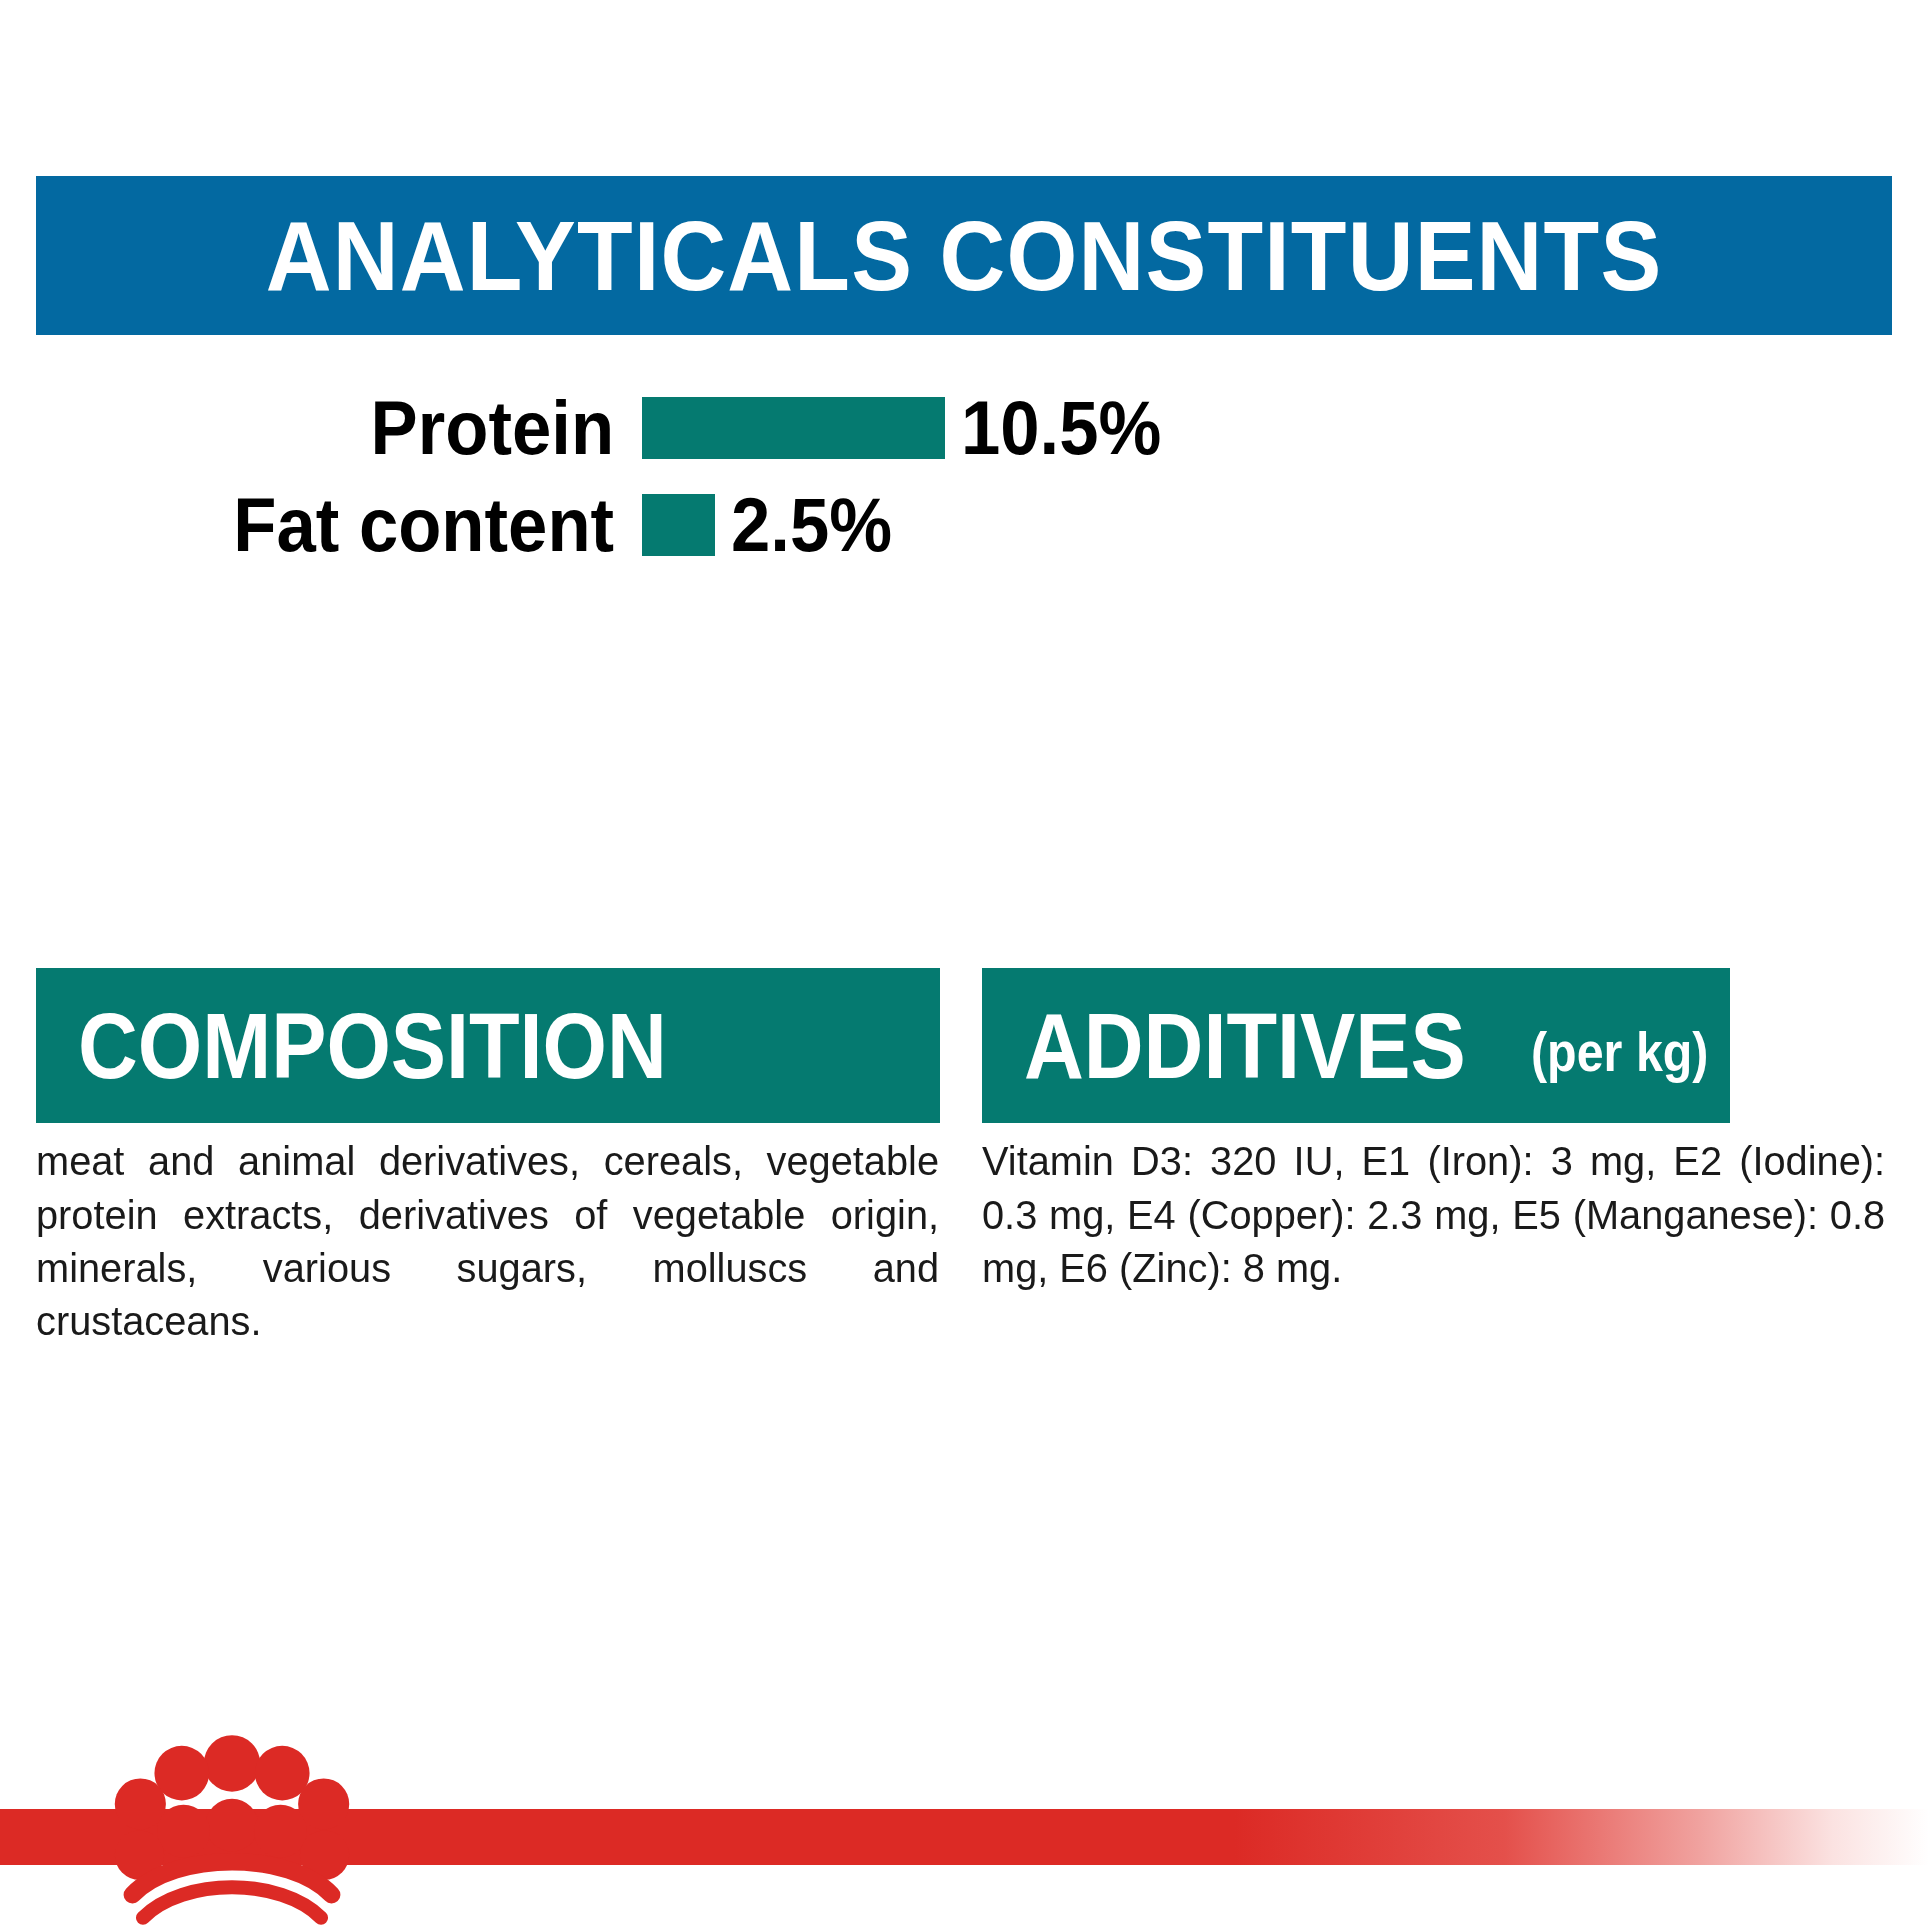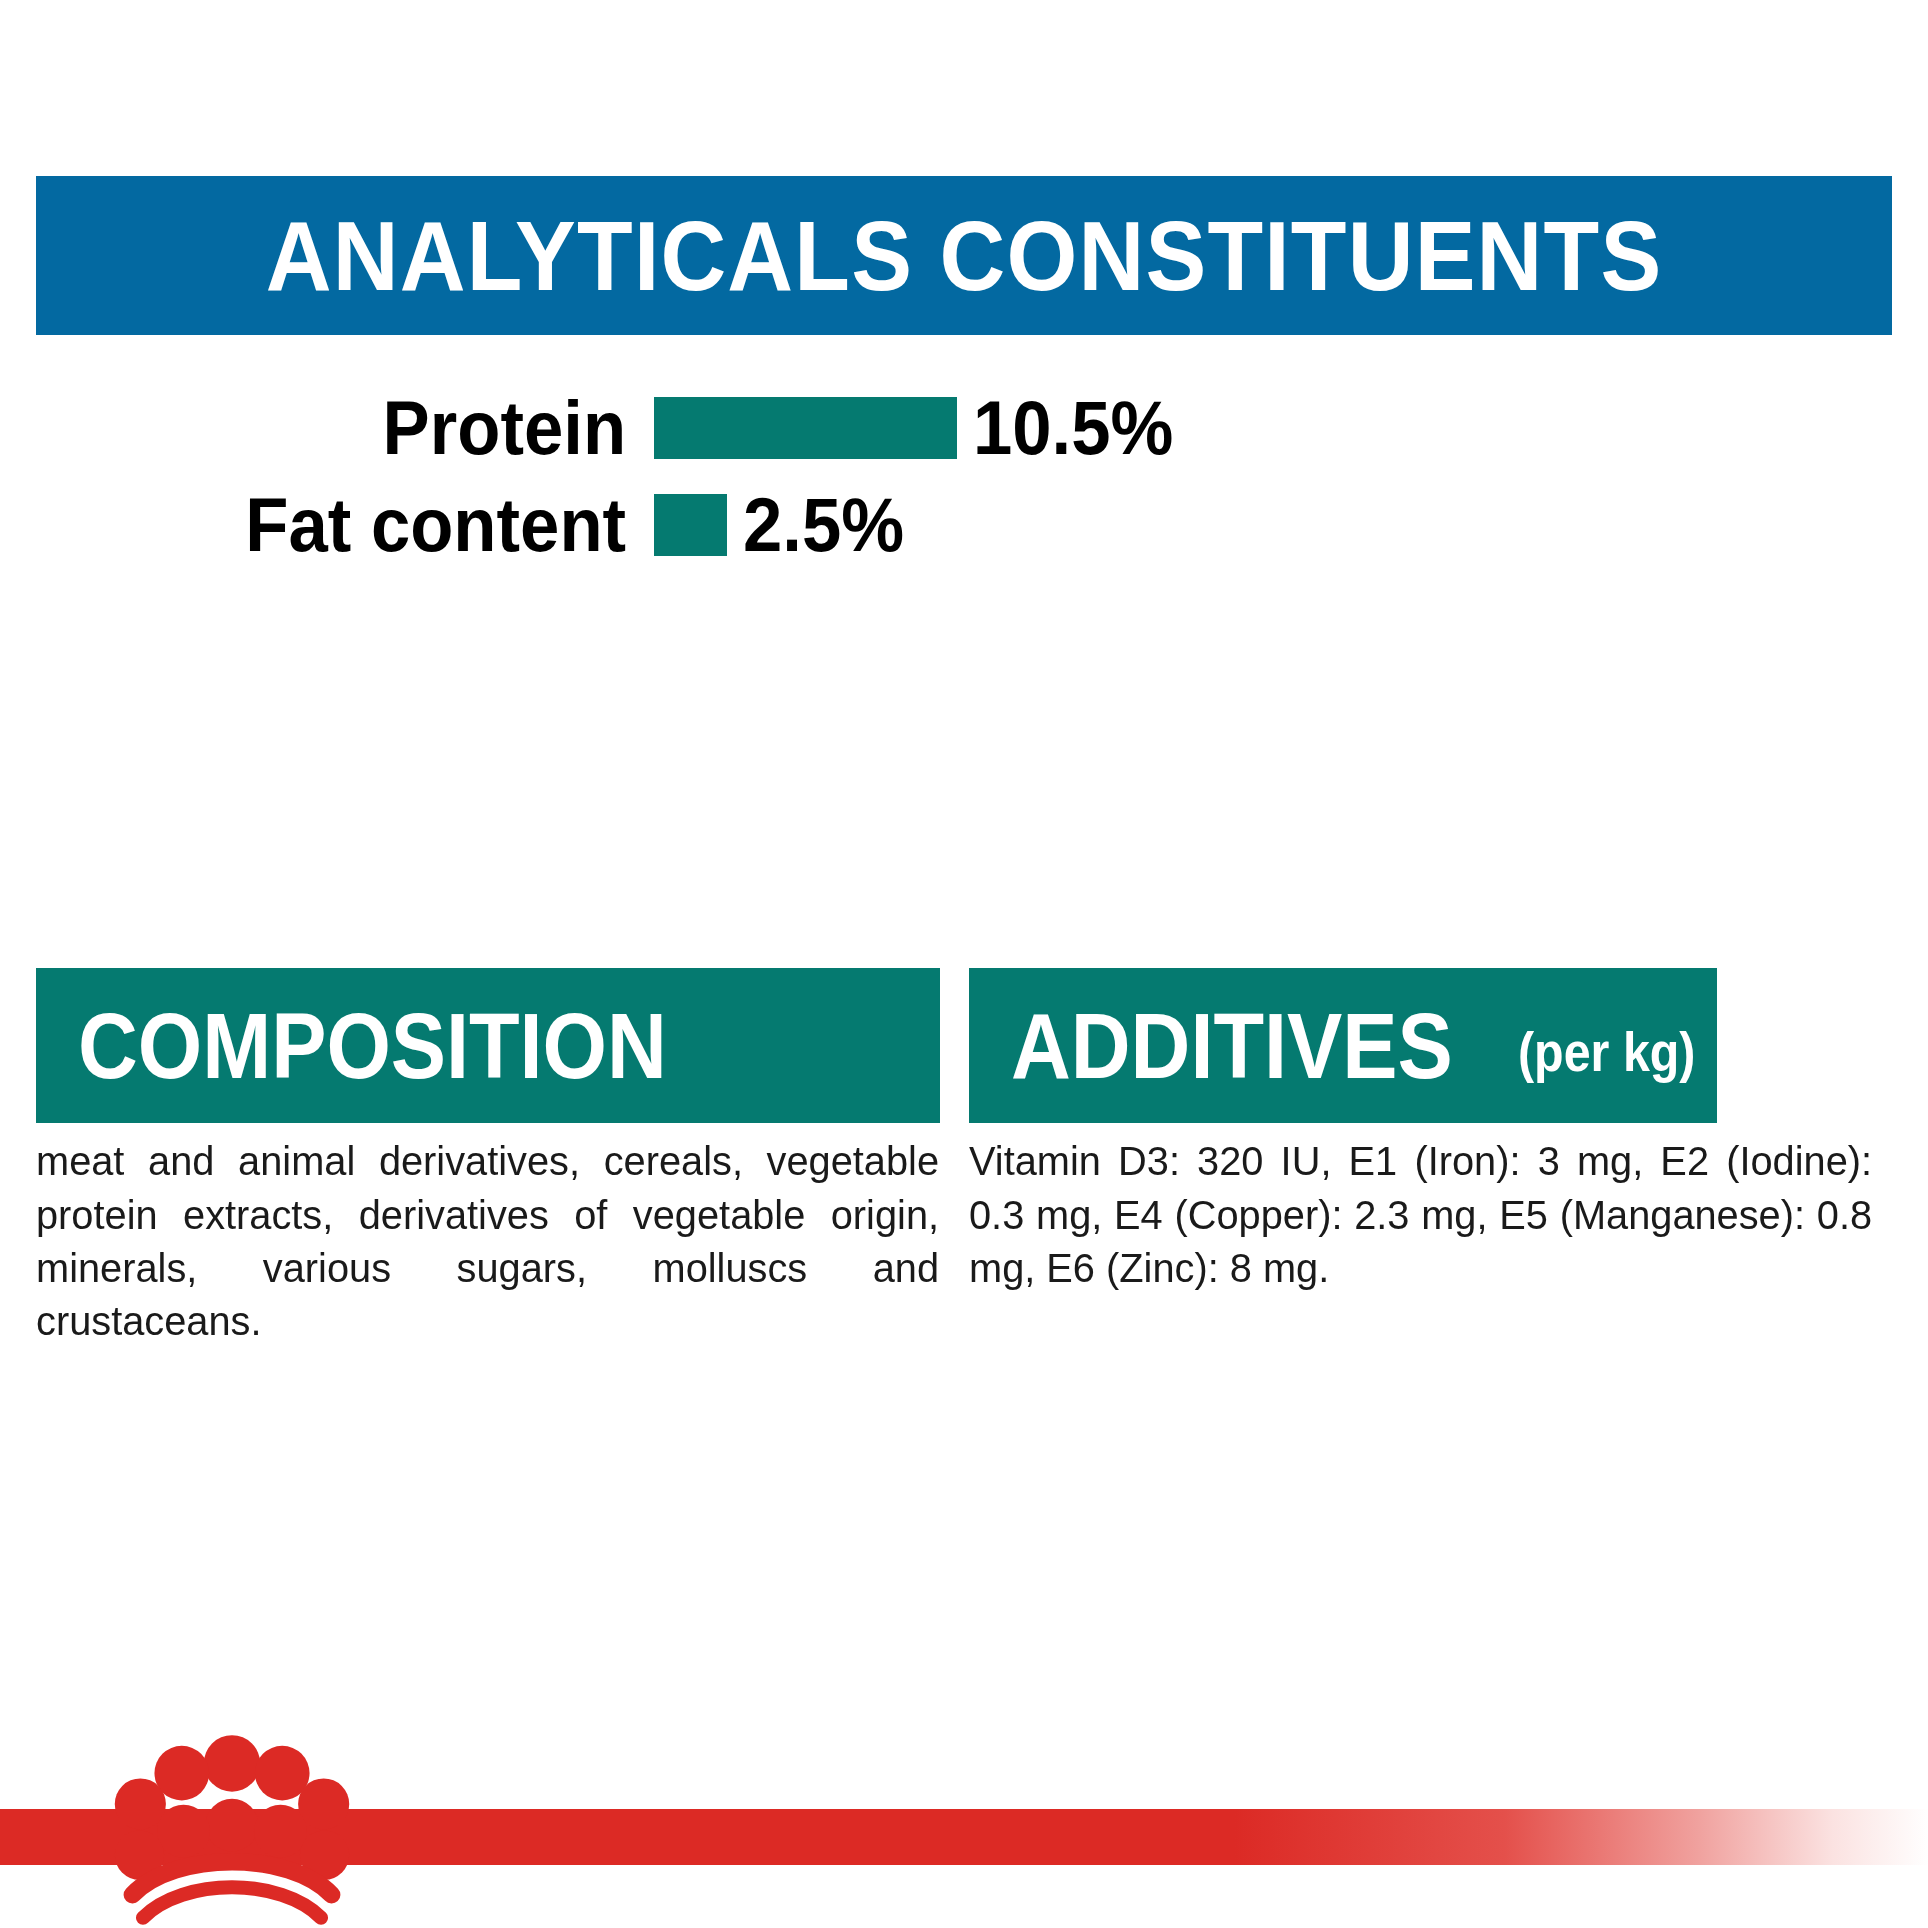--- a/index.html
+++ b/index.html
@@ -41,21 +41,21 @@
     font-size: 99px;
     letter-spacing: 1.3px;
     line-height: 1;
     transform: scaleX(0.92);
     white-space: nowrap;
   }
 
   
   .chart {
     position: absolute;
-    left: 36px;
+    left: 24px;
     top: 379px;
     width: 1856px;
   }
   .chart-row {
     position: relative;
     height: 97px;
     display: flex;
     align-items: center;
   }
   .chart-label {
@@ -89,21 +89,21 @@
     white-space: nowrap;
   }
 
   
   .cols {
     position: absolute;
     left: 36px;
     top: 968px;
     width: 1856px;
     display: flex;
-    gap: 29px;
+    gap: 42px;
   }
   .col {
     width: 904px;
   }
   .col-banner {
     background: #057a70;
     height: 155px;
     display: flex;
     align-items: center;
     padding-left: 42px;

